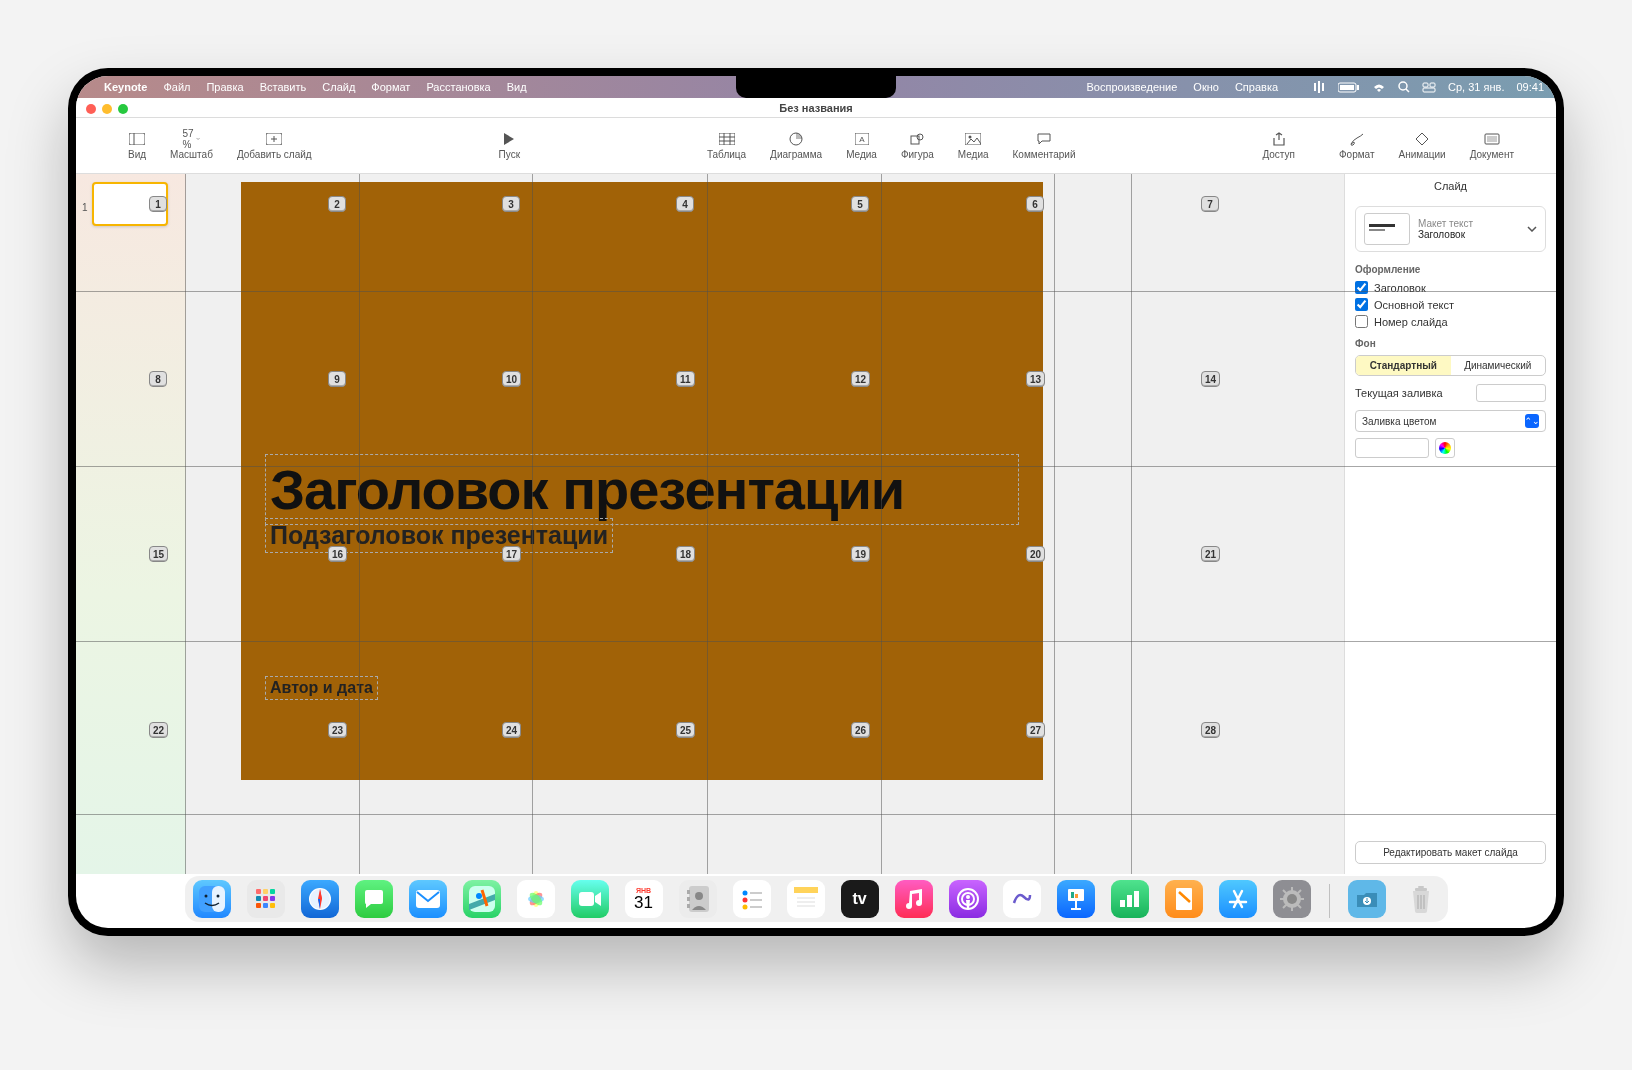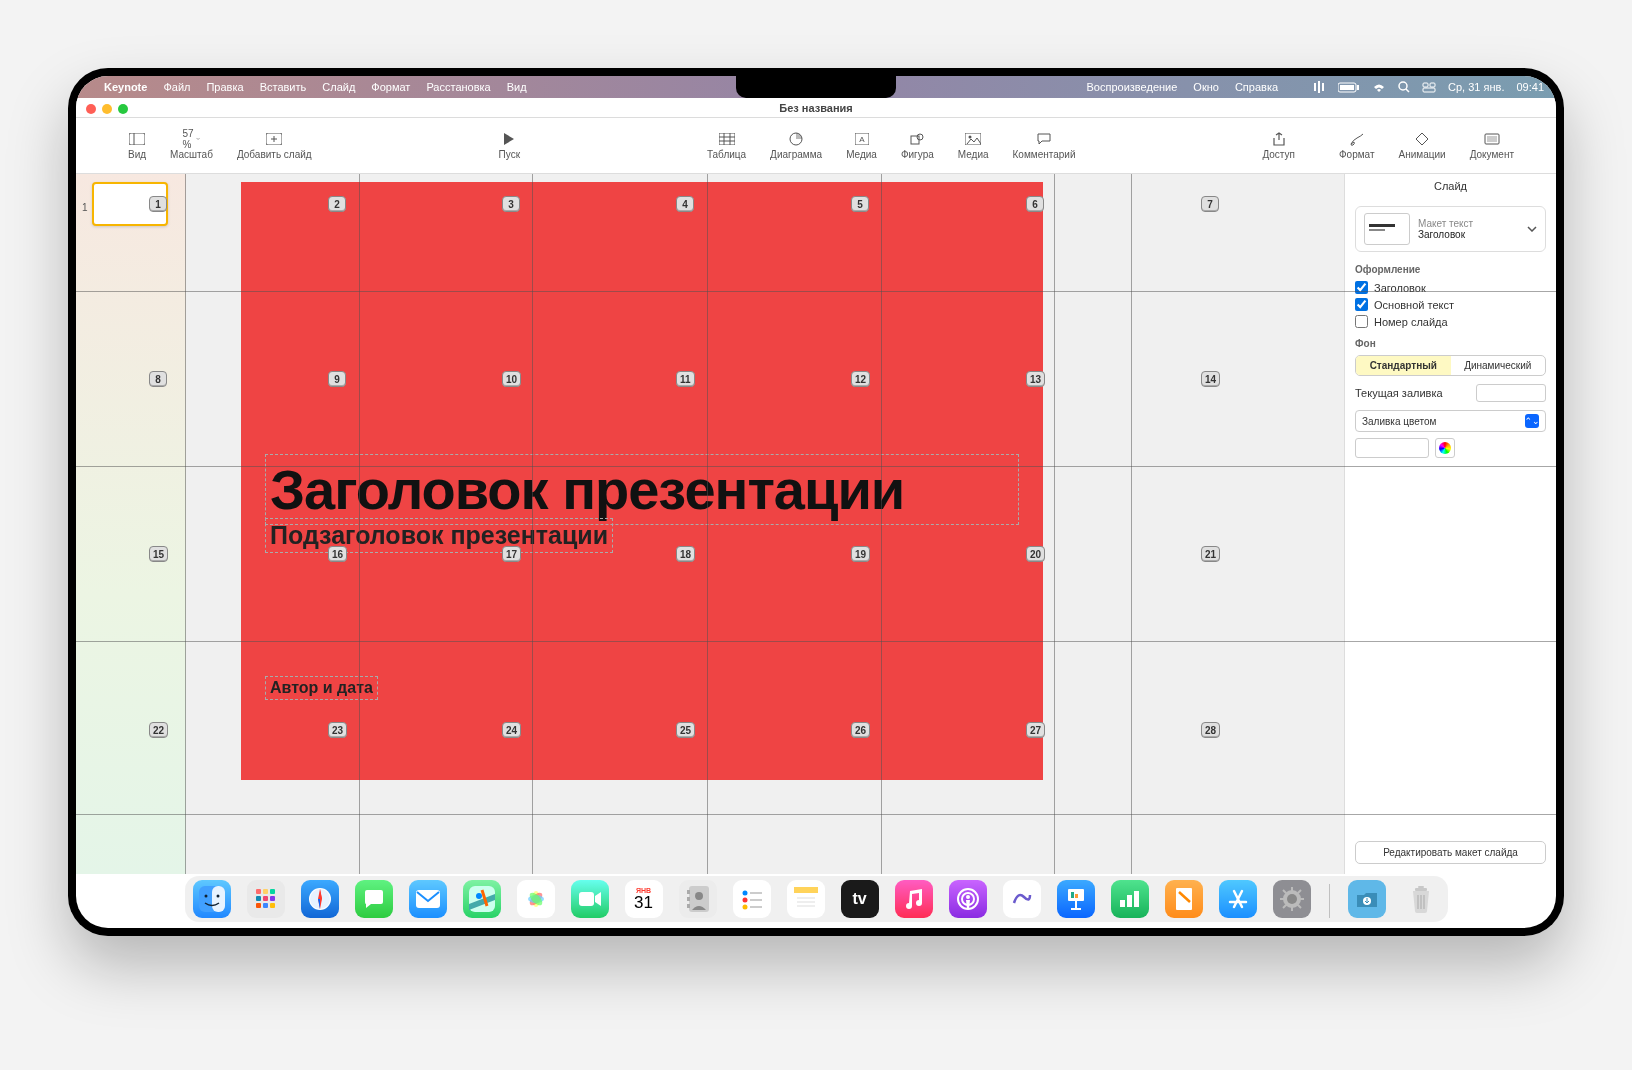--- a/index.html
+++ b/index.html
@@ -31,21 +31,21 @@
 .tb-zoom { display:flex; align-items:center; gap:2px; }
 .tb-spacer { flex: 1; }
 
 .content { flex: 1; display: flex; min-height: 0; position:relative; }
 .navigator { width: 110px; background: linear-gradient(#f7e8e0 0%, #ecf5e3 60%, #e4f5e8 100%); padding: 8px 6px; }
 .thumb-wrap { display:flex; align-items:flex-start; gap:4px;}
 .thumb-num { font-size: 10px; color:#555; margin-top:20px;}
 .slide-thumb { width: 76px; height: 44px; background: #fff; border: 2px solid #f7b500; border-radius: 4px; box-shadow: 0 1px 3px rgba(0,0,0,.15); }
 
 .canvas-area { flex: 1; background: #f0f0f0; display: flex; align-items: flex-start; justify-content: flex-start; position: relative; overflow:hidden; }
-.slide { position:absolute; left: 55px; top: 8px; width: 802px; height: 598px; background: #ef4444; padding-left: 39px; }
+.slide { position:absolute; left: 55px; top: 8px; width: 802px; height: 598px; background: #a16207; padding-left: 39px; }
 .slide .title-box { position:absolute; left:24px; top:272px; right:24px; font-size:56px; font-weight:700; letter-spacing:-1px; color:#111;}
 .slide .sub-box { position:absolute; left:24px; top:336px; font-size:25px; font-weight:600; color:#222;}
 .slide .author-box { position:absolute; left:24px; top:494px; font-size:16px; font-weight:600; color:#222;}
 .slide .ed { border:1px dashed #aaa; padding:2px 4px;}
 
 .inspector { width: 212px; border-left: 1px solid #ddd; display: flex; flex-direction: column; font-size: 11px; color: #333; }
 .insp-sub { text-align:center; padding:6px 0; font-size:11px; }
 .insp-body { padding: 8px 10px; overflow-y:auto; }
 .layout-picker { border:1px solid #ddd; border-radius:6px; display:flex; align-items:center; gap:8px; padding:6px 8px; margin-bottom:12px;}
 .layout-picker .lp-thumb { width: 46px; height: 32px; background:#fff; border:1px solid #ccc; border-radius:3px; position:relative;}

